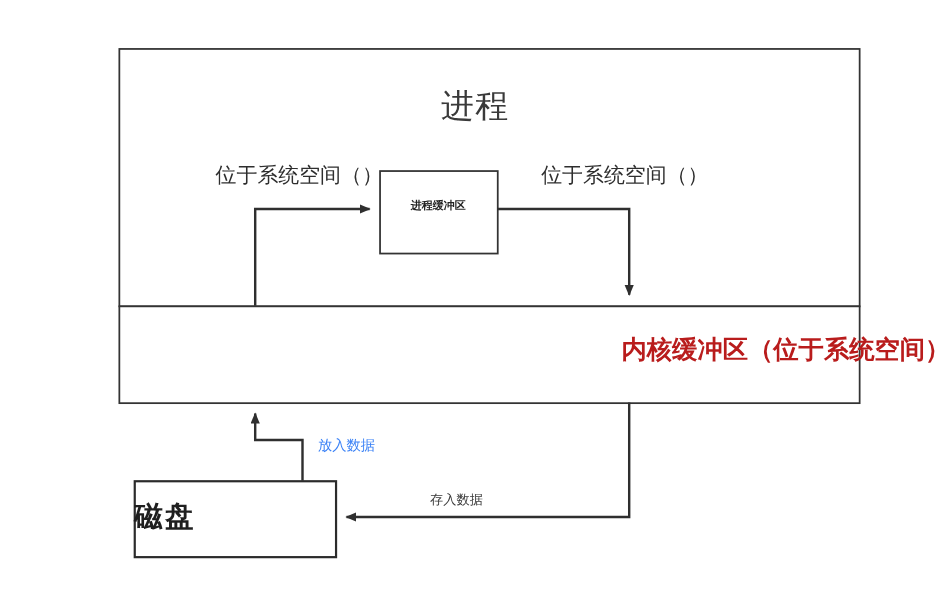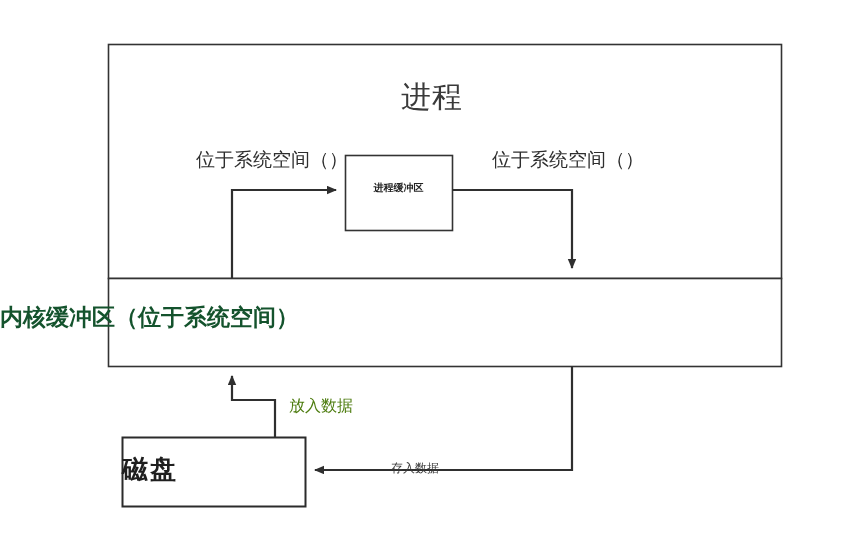--- a/index.html
+++ b/index.html
@@ -60,49 +60,48 @@
     width: 107px;
     text-align: center;
     font-size: 10px;
     font-weight: bold;
     color: #232323;
   }
   #kernel-label {
     left: 0;
     top: 306px;
     width: 864px;
-    text-align: left;
+    text-align: right;
     font-size: 23px;
     font-weight: bold;
-    color: #14532d;
+    color: #b91c1c;
   }
   #disk-label {
     left: 122px;
     top: 456px;
     width: 183px;
     text-align: left;
     font-size: 26px;
     font-weight: bold;
     letter-spacing: 2px;
     color: #1f1f1f;
   }
   #put-data-label {
     left: 289px;
     top: 398px;
-    font-size: 16px;
+    font-size: 13px;
     font-weight: 400;
-    color: #4d7c0f;
+    color: #3b82f6;
   }
   #store-data-label {
     left: 391px;
     top: 448px;
     font-size: 12px;
     font-weight: 400;
     color: #3a3a3a;
-    margin-top: 14px;
   }
 </style>
 </head>
 <body>
 
 <div id="canvas">
 
   <svg class="layer" viewBox="0 0 864 546">
     <defs>
       <marker id="arrow-right" markerWidth="11" markerHeight="11" refX="9" refY="4.2" orient="auto" markerUnits="userSpaceOnUse">

